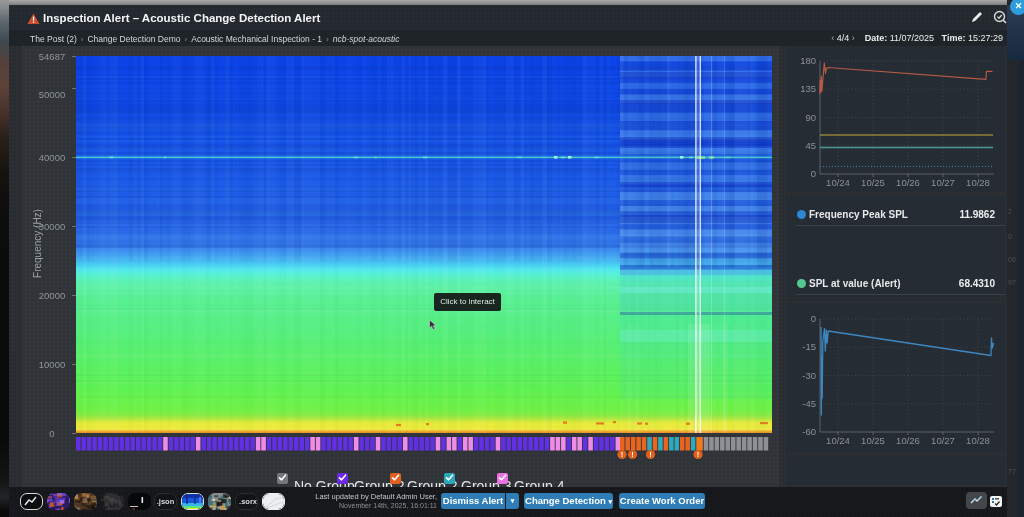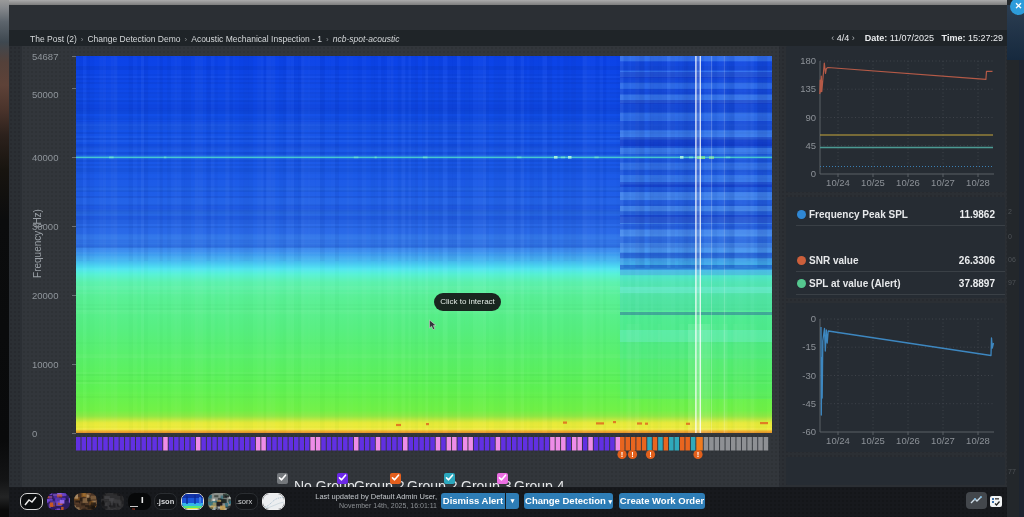--- a/index.html
+++ b/index.html
@@ -16,41 +16,57 @@
 #crumbbar { left:9px; top:30px; width:998px; height:16px; background:#1f2428; color:#d5d8da; font-size:8.5px; }
 #content { left:9px; top:46px; width:998px; height:441px; background:#2b2f34;
   background-image:radial-gradient(rgba(0,0,0,.10) 1px, transparent 1.2px); background-size:4px 4px; }
 #widget { left:22px; top:46px; width:757px; height:441px; background:#32363b;
   background-image:radial-gradient(rgba(0,0,0,.08) 1px, transparent 1.2px); background-size:4px 4px; }
 #bottombar { left:9px; top:487px; width:998px; height:30px; background:#17191d;
   background-image:radial-gradient(rgba(0,0,0,.12) 1px, transparent 1.2px); background-size:4px 4px; }
 #rightstrip { left:1007px; top:0; width:17px; height:517px; background:#23272b; }
 #rightstrip2 { left:1019px; top:0; width:5px; height:517px; background:#1d2430; }
 #rightblue { left:1007px; top:5px; width:17px; height:55px; background:linear-gradient(#2c3e52, #16293e); }
-.ylab { position:absolute; right:952px; color:#8f959b; font-size:9.5px; text-align:left; width:40px; }
+.ylab { position:absolute; right:952px; color:#8f959b; font-size:9.5px; text-align:center; width:40px; }
 .tick { position:absolute; left:72px; width:4px; height:1px; background:#6a6f75; }
 .crumb-sep { color:#85898d; margin:0 4px; font-size:8px; }
 .card { position:absolute; left:786px; width:219px; background:#262c33; border-radius:2px; }
 .lrow { position:absolute; left:796px; width:209px; height:23px; border-bottom:1px solid #3a4046; }
 .dot { position:absolute; left:1px; top:7px; width:9px; height:9px; border-radius:50%; }
 .rlab { position:absolute; left:13px; top:6px; font-size:10px; color:#e6e8ea; font-weight:bold; }
 .rval { position:absolute; right:10px; top:6px; font-size:10px; color:#eceef0; font-weight:bold; }
 .litem { position:absolute; top:462px; height:15px; }
 .cb { display:inline-block; width:11px; height:11px; border-radius:2px; vertical-align:middle; text-align:center; line-height:8px; }
 .llab { display:inline-block; margin-left:6px; font-size:14px; color:#e4e6e8; vertical-align:middle;margin-top:16px; }
 .btn { position:absolute; top:493px; height:16px; background:#2e7db6; color:#fff; font-weight:bold; font-size:9.5px;
   text-align:center; border-radius:3px; white-space:nowrap; }
 .thumb { position:absolute; top:493px; width:23px; height:17px; overflow:hidden; border-radius:7px; }
 </style>
 </head>
 <body>
 <div id="page">
   <div id="leftstrip" class="abs"></div>
   <div id="modal" class="abs"></div>
   <div id="topstrip" class="abs"></div>
+  <div id="titlebar" class="abs">
+    <svg class="abs" style="left:18px;top:8px" width="13" height="11.5" viewBox="0 0 15 13">
+      <path d="M7.5,0.5 L14.5,12.5 L0.5,12.5 Z" fill="#c8502e"></path>
+      <rect x="6.8" y="4" width="1.5" height="4.5" fill="#fff"></rect>
+      <rect x="6.8" y="9.6" width="1.5" height="1.5" fill="#fff"></rect>
+    </svg>
+    <div id="title">Inspection Alert – Acoustic Change Detection Alert</div>
+    <svg class="abs" style="left:961px;top:5px" width="14" height="14" viewBox="0 0 14 14">
+      <path d="M2,12 L3,9 L10,2 L12,4 L5,11 Z" fill="#e8eaec"></path>
+    </svg>
+    <svg class="abs" style="left:984px;top:5px" width="15" height="15" viewBox="0 0 15 15">
+      <circle cx="6.5" cy="6.5" r="5" stroke="#d8dadc" stroke-width="1.4" fill="none"></circle>
+      <path d="M4.4,6.6 L6,8.2 L8.8,4.9" stroke="#d8dadc" stroke-width="1.3" fill="none"></path>
+      <line x1="10.2" y1="10.2" x2="13" y2="13" stroke="#d8dadc" stroke-width="1.6"></line>
+    </svg>
+  </div>
   <div id="crumbbar" class="abs">
     <div class="abs" style="left:21px;top:3.5px;white-space:nowrap">The Post (2)<span class="crumb-sep">›</span>Change Detection Demo<span class="crumb-sep">›</span>Acoustic Mechanical Inspection - 1<span class="crumb-sep">›</span><i>ncb-spot-acoustic</i></div>
     <div class="abs" style="right:4px;top:3px;white-space:nowrap;color:#eceef0;font-size:9px">
       <span style="color:#aeb2b6">‹</span>&nbsp;4/4&nbsp;<span style="color:#aeb2b6">›</span>
       &nbsp;&nbsp;&nbsp;<b>Date:</b>&nbsp;11/07/2025&nbsp;&nbsp;&nbsp;<b>Time:</b>&nbsp;15:27:29
     </div>
   </div>
   <div id="content" class="abs"></div>
   <div id="widget" class="abs"></div>
 
@@ -696,21 +712,21 @@
     <div class="litem" style="left:390px"><span class="cb" style="background:#e45f1d"><svg width="9" height="9" viewBox="0 0 9 9">
           <path d="M1.5,4.8 L3.6,6.8 L7.5,2.2" stroke="#fff" stroke-width="1.6" fill="none" stroke-linecap="round" stroke-linejoin="round"></path>
         </svg></span><span class="llab">Group 2</span></div>
     <div class="litem" style="left:444px"><span class="cb" style="background:#2ba7bd"><svg width="9" height="9" viewBox="0 0 9 9">
           <path d="M1.5,4.8 L3.6,6.8 L7.5,2.2" stroke="#fff" stroke-width="1.6" fill="none" stroke-linecap="round" stroke-linejoin="round"></path>
         </svg></span><span class="llab">Group 3</span></div>
     <div class="litem" style="left:497px"><span class="cb" style="background:#ec6fe3"><svg width="9" height="9" viewBox="0 0 9 9">
           <path d="M1.5,4.8 L3.6,6.8 L7.5,2.2" stroke="#fff" stroke-width="1.6" fill="none" stroke-linecap="round" stroke-linejoin="round"></path>
         </svg></span><span class="llab">Group 4</span></div>
 
-  <div class="abs" style="left:434px;top:293px;width:67px;height:18px;background:#19261f;border-radius:9px;color:#dfe8e2;font-size:8px;text-align:center;line-height:18px;">Click to interact</div>
+  <div class="abs" style="left:434px;top:293px;width:67px;height:18px;background:#19261f;border-radius:2px;color:#dfe8e2;font-size:8px;text-align:center;line-height:18px;">Click to interact</div>
   <svg class="abs" style="left:428px;top:319px" width="11" height="13" viewBox="0 0 11 13">
     <path d="M1.5,1 L1.5,9 L3.6,7.2 L5,10.6 L6.8,9.9 L5.4,6.6 L8,6.4 Z" fill="#33363a" stroke="#cfcfcf" stroke-width="0.6"></path>
   </svg>
 
   <div class="card" style="top:46px;height:146px"></div>
   <div class="card" style="top:197px;height:101px"></div>
   <div class="card" style="top:303px;height:149px"></div>
   <div class="card" style="top:457px;height:28px"></div>
   <div class="abs" style="left:786px;top:46px">
       <svg width="219" height="146" viewBox="0 0 219 146" style="display:block">
@@ -775,29 +791,24 @@
         <text x="157" y="141" text-anchor="middle" font-size="9.5" fill="#8d9298" font-family="Liberation Sans, sans-serif">10/27</text>
         <text x="192" y="141" text-anchor="middle" font-size="9.5" fill="#8d9298" font-family="Liberation Sans, sans-serif">10/28</text>
         <path d="M35,24 L35.3,112 L35.8,55 L36.2,95 L36.8,38 L38.5,25.5 L39.3,48 L40.3,27 L41.2,40 L42.2,28 L205,52.5 L205.5,35 L206.3,45 L207.5,40" stroke="#3d87c0" stroke-width="1.3" fill="none" stroke-linejoin="round"></path>
       </svg>
     </div>
   <div class="lrow" style="top:203px">
       <span class="dot" style="background:#2f87d4"></span>
       <span class="rlab">Frequency Peak SPL</span>
       <span class="rval">11.9862</span>
     </div>
-    <div class="lrow" style="top:249px">
-      <span class="dot" style="background:#cc5f3b"></span>
-      <span class="rlab">SNR value</span>
-      <span class="rval">26.3306</span>
-    </div>
     <div class="lrow" style="top:272px">
       <span class="dot" style="background:#55c88f"></span>
       <span class="rlab">SPL at value (Alert)</span>
-      <span class="rval">37.8897</span>
+      <span class="rval">68.4310</span>
     </div>
 
   <div id="bottombar" class="abs"></div>
 
   <div class="thumb" style="left:20px;border:1.5px solid #d8d8d8;background:#0b0d0f">
     <svg width="20" height="14" viewBox="0 0 20 14" style="display:block">
         <path d="M4,11 L8,6 L11,8 L15,3" stroke="#e8e8e8" stroke-width="1.5" fill="none"></path>
       </svg>
   </div>
   <div class="thumb" style="left:47px">
@@ -994,21 +1005,21 @@
         <rect x="-0.2" y="5.5" width="3.5" height="3.8" fill="#3a5a4a" opacity="0.58"></rect>
         <rect x="0.4" y="13.0" width="5.7" height="2.7" fill="#c8a050" opacity="0.54"></rect>
         <rect x="8.5" y="8.8" width="5.9" height="4.7" fill="#18141a" opacity="0.93"></rect>
         <rect x="-1.6" y="1.8" width="5.4" height="3.7" fill="#2a6a7a" opacity="0.97"></rect>
         <rect x="12.1" y="12.6" width="5.3" height="4.6" fill="#c8a050" opacity="0.85"></rect>
         <rect x="-0.7" y="8.7" width="5.4" height="3.2" fill="#2a6a7a" opacity="0.82"></rect>
         <rect x="17.3" y="0.2" width="5.2" height="3.0" fill="#3a5a4a" opacity="0.52"></rect>
         <rect x="21.0" y="7.7" width="3.4" height="3.2" fill="#2a6a7a" opacity="0.94"></rect>
       </svg>
     </div>
-  <div class="thumb" style="left:235px;background:#121417;border:1px solid #2a2d31;color:#d8dadc;font-size:7.5px;font-weight:normal;text-align:left;line-height:15px">.sorx</div>
+  <div class="thumb" style="left:235px;background:#121417;border:1px solid #2a2d31;color:#d8dadc;font-size:7.5px;font-weight:bold;text-align:right;line-height:15px">.sorx</div>
   <div class="thumb" style="left:262px;border:1px solid #f0f0f0">
       <svg width="23" height="17" viewBox="0 0 23 17" style="display:block">
         <rect width="23" height="17" fill="#eceef0"></rect>
         <path d="M2,13 C7,12 10,5 16,4 L21,3" stroke="#9ab4c8" stroke-width="0.8" fill="none" stroke-dasharray="1,1"></path>
         <path d="M2,14 C8,14 14,9 21,8" stroke="#c8d4dc" stroke-width="0.8" fill="none"></path>
       </svg>
     </div>
 
   <div class="abs" style="left:290px;top:492px;width:147px;text-align:right;color:#c3c7cb;font-size:7.5px;line-height:9px;white-space:nowrap">Last updated by Default Admin User,<br><span style="color:#8d9195;font-size:7px">November 14th, 2025, 16:01:11</span></div>
 

